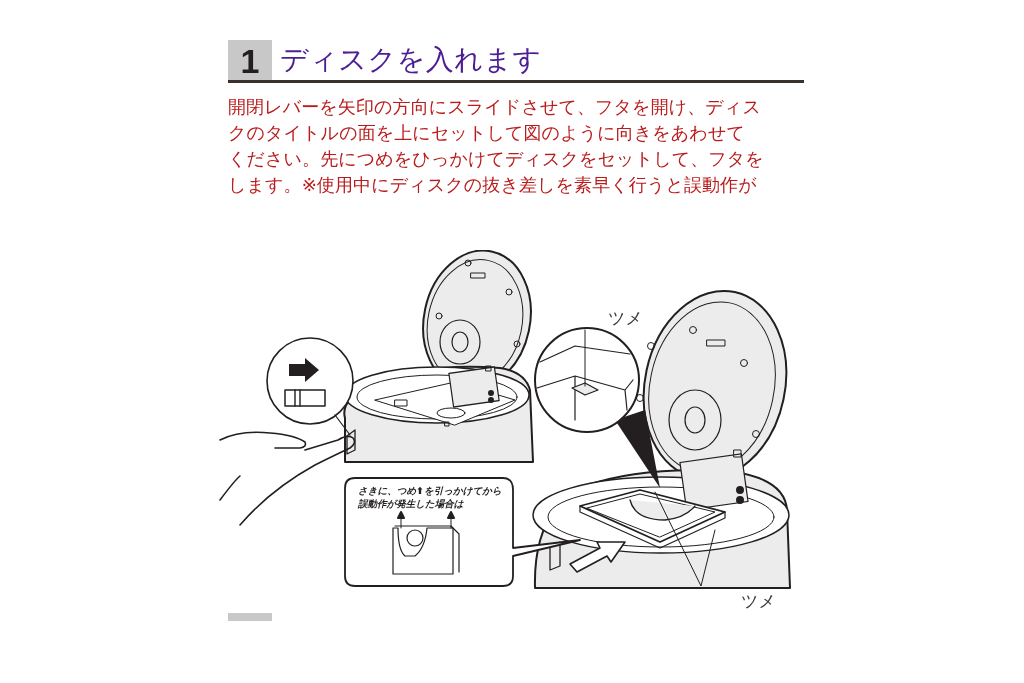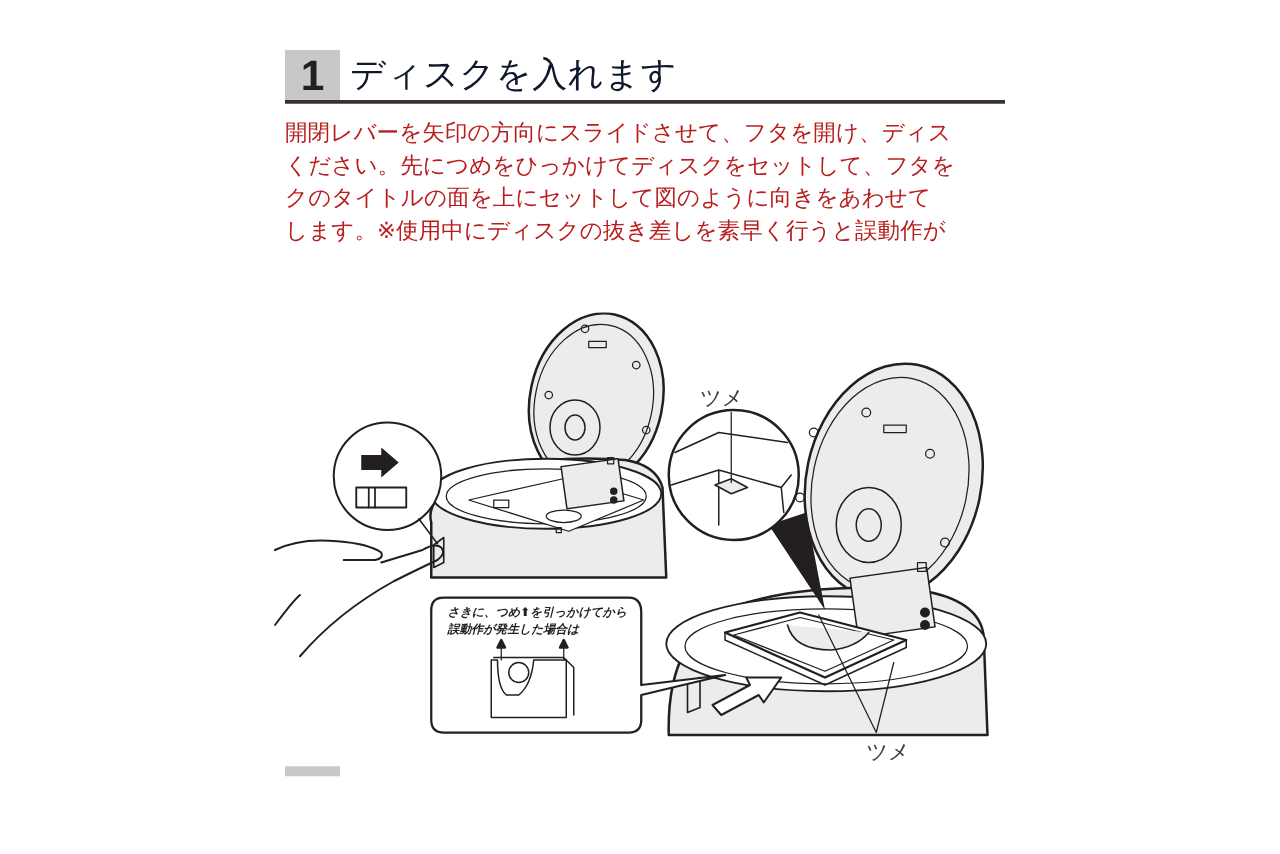--- a/index.html
+++ b/index.html
@@ -1,44 +1,44 @@
 <!DOCTYPE html>
 <html><head>
 <meta charset="utf-8">
 <style>
   html, body { margin:0; padding:0; background:#ffffff; }
   body { width:1024px; height:683px; position:relative; overflow:hidden; font-family:"DejaVu Sans", sans-serif; color:#231f20; }
   .heading { position:absolute; left:228px; top:38px; width:576px; height:44px; }
   .heading .num-box { position:absolute; left:0; top:2px; width:44px; height:40px; background:#c8c8c8; }
   .heading .num { position:absolute; left:0; top:0; width:44px; height:40px; line-height:42px; text-align:center; font-family:"Liberation Sans", sans-serif; font-weight:bold; font-size:34px; color:#231f20; }
-  .heading .title { position:absolute; left:52px; top:2px; font-size:28px; line-height:40px; color:#0f172a; white-space:nowrap; letter-spacing:0.5px; }
+  .heading .title { position:absolute; left:52px; top:2px; font-size:28px; line-height:40px; color:#4c1d95; white-space:nowrap; letter-spacing:0.5px; }
   .heading .rule { position:absolute; left:0; top:42px; width:576px; height:3px; background:#3a302c; }
   .body-text { position:absolute; left:228px; top:94px; width:580px; font-size:18px; line-height:26px; color:#b91c1c; letter-spacing:0.1px; }
   .body-text div { white-space:nowrap; }
   .figure { position:absolute; left:215px; top:250px; width:600px; height:370px; }
   .figure svg { position:absolute; left:0; top:0; }
-  .label { position:absolute; font-size:17px; color:#3a3a3a; white-space:nowrap; }
+  .label { position:absolute; font-size:17px; color:#3a3a3a; white-space:nowrap;margin-left:48px; }
   .callout-text { position:absolute; font-size:9.5px; font-weight:bold; color:#231f20; line-height:12px; white-space:nowrap;font-style:italic; }
   .next-step { position:absolute; left:228px; top:613px; width:44px; height:8px; background:#c8c8c8; }
 </style>
 </head>
 <body>
 
 <div class="heading">
   <div class="num-box">
     <div class="num">1</div>
   </div>
   <div class="title">ディスクを入れます</div>
   <div class="rule"></div>
 </div>
 
 <div class="body-text">
   <div>開閉レバーを矢印の方向にスライドさせて、フタを開け、ディス</div>
+  <div>クのタイトルの面を上にセットして図のように向きをあわせて</div>
   <div>ください。先につめをひっかけてディスクをセットして、フタを</div>
-  <div>クのタイトルの面を上にセットして図のように向きをあわせて</div>
   <div>します。※使用中にディスクの抜き差しを素早く行うと誤動作が</div>
 </div>
 
 <div class="figure">
   <svg width="600" height="370" viewBox="0 0 600 370">
     <g fill="none" stroke="#231f20" stroke-width="2" stroke-linejoin="round" stroke-linecap="round">
 
       <g>
         <ellipse cx="262" cy="70" rx="53" ry="70" fill="#ececec" transform="rotate(12 262 70)"></ellipse>
         <ellipse cx="260" cy="72" rx="47" ry="63" stroke-width="1" transform="rotate(12 260 72)"></ellipse>

